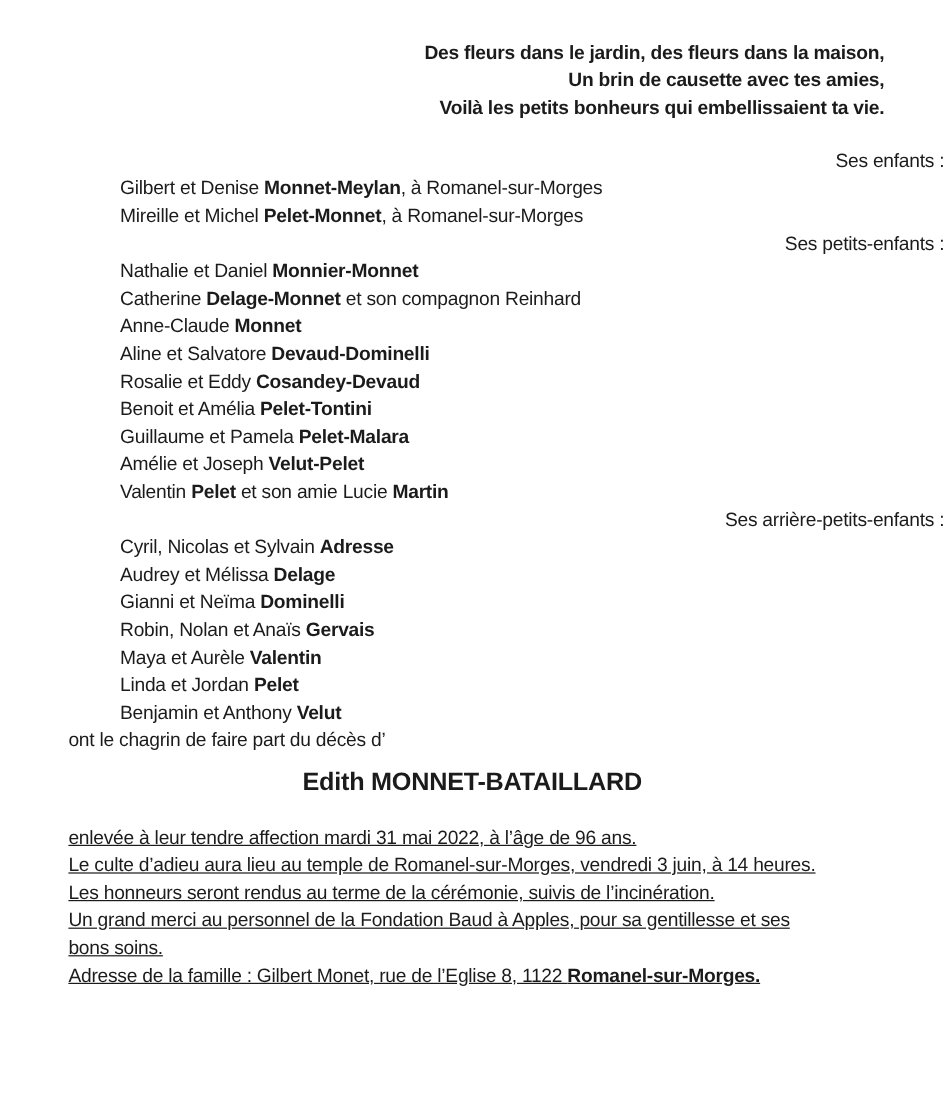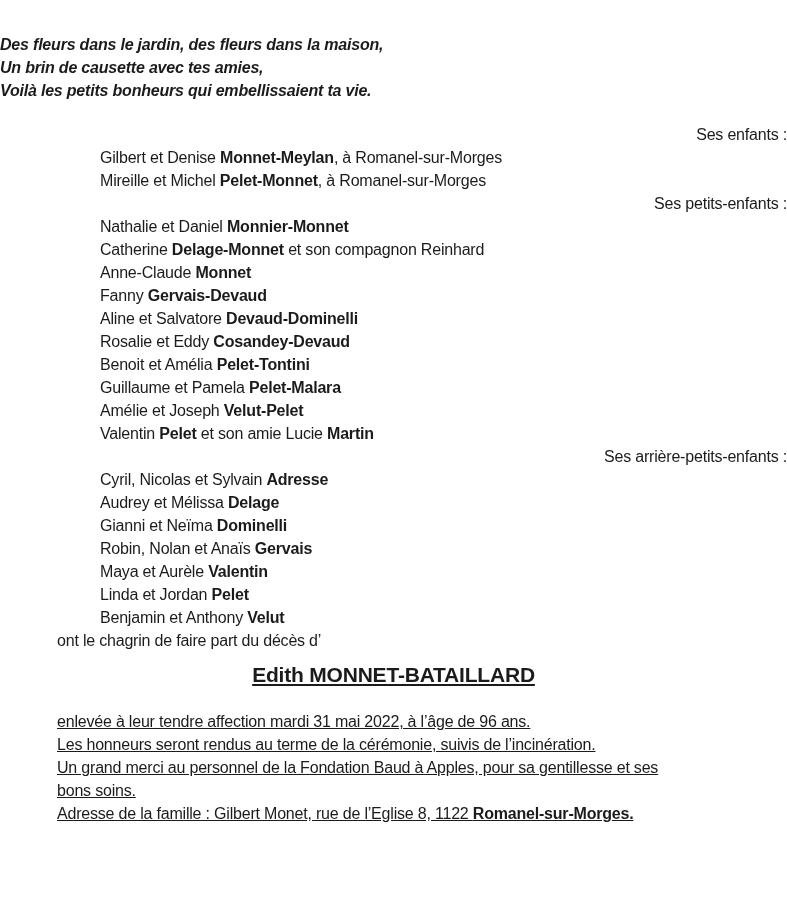--- a/index.html
+++ b/index.html
@@ -14,22 +14,21 @@
     background: #ffffff;
     overflow: hidden;
     font-family: "Liberation Sans", sans-serif;
     font-size: 16px;
     line-height: 23px;
     letter-spacing: -0.2px;
     color: #1b1b1b;
   }
   .poem {
     margin: 33px 50px 0 0;
-    text-align: left;
-    font-style: italic;
+    text-align: right;
     font-weight: 600;
   }
   .poem-line {
     white-space: nowrap;
   }
   .family {
     margin: 21px 0 0 57px;
   }
   .section-header {
     white-space: nowrap;
@@ -46,21 +45,20 @@
   .seg.bold {
     font-weight: 700;
   }
   .deceased {
     margin: 8px 0 0 0;
     text-align: center;
     font-size: 21px;
     line-height: 30px;
     font-weight: 700;
     letter-spacing: -0.2px;
-    text-decoration: underline;
   }
   .announce {
     margin: 20px 20px 0 57px;
     text-decoration: underline;
   }
   .announce-line {
     white-space: nowrap;
   }
 </style>
 </head>
@@ -75,21 +73,20 @@
   </section>
 
   <section class="family" id="family-list">
       <div class="section-header">Ses enfants :</div>
       <div class="entry"><span class="seg">Gilbert et Denise </span><span class="seg bold">Monnet-Meylan</span><span class="seg">, à Romanel-sur-Morges</span></div>
       <div class="entry"><span class="seg">Mireille et Michel </span><span class="seg bold">Pelet-Monnet</span><span class="seg">, à Romanel-sur-Morges</span></div>
       <div class="section-header">Ses petits-enfants :</div>
       <div class="entry"><span class="seg">Nathalie et Daniel </span><span class="seg bold">Monnier-Monnet</span></div>
       <div class="entry"><span class="seg">Catherine </span><span class="seg bold">Delage-Monnet</span><span class="seg"> et son compagnon Reinhard</span></div>
       <div class="entry"><span class="seg">Anne-Claude </span><span class="seg bold">Monnet</span></div>
-      <div class="entry"><span class="seg">Fanny </span><span class="seg bold">Gervais-Devaud</span></div>
       <div class="entry"><span class="seg">Aline et Salvatore </span><span class="seg bold">Devaud-Dominelli</span></div>
       <div class="entry"><span class="seg">Rosalie et Eddy </span><span class="seg bold">Cosandey-Devaud</span></div>
       <div class="entry"><span class="seg">Benoit et Amélia </span><span class="seg bold">Pelet-Tontini</span></div>
       <div class="entry"><span class="seg">Guillaume et Pamela </span><span class="seg bold">Pelet-Malara</span></div>
       <div class="entry"><span class="seg">Amélie et Joseph </span><span class="seg bold">Velut-Pelet</span></div>
       <div class="entry"><span class="seg">Valentin </span><span class="seg bold">Pelet</span><span class="seg"> et son amie Lucie </span><span class="seg bold">Martin</span></div>
       <div class="section-header">Ses arrière-petits-enfants :</div>
       <div class="entry"><span class="seg">Cyril, Nicolas et Sylvain </span><span class="seg bold">Adresse</span></div>
       <div class="entry"><span class="seg">Audrey et Mélissa </span><span class="seg bold">Delage</span></div>
       <div class="entry"><span class="seg">Gianni et Neïma </span><span class="seg bold">Dominelli</span></div>
@@ -98,19 +95,20 @@
       <div class="entry"><span class="seg">Linda et Jordan </span><span class="seg bold">Pelet</span></div>
       <div class="entry"><span class="seg">Benjamin et Anthony </span><span class="seg bold">Velut</span></div>
     </section>
 
   <div class="closing">ont le chagrin de faire part du décès d’</div>
 
   <h1 class="deceased">Edith MONNET-BATAILLARD</h1>
 
   <section class="announce" id="announcement">
       <div class="announce-line"><span class="seg">enlevée à leur tendre affection mardi 31 mai 2022, à l’âge de 96 ans.</span></div>
+      <div class="announce-line"><span class="seg">Le culte d’adieu aura lieu au temple de Romanel-sur-Morges, vendredi 3 juin, à 14 heures.</span></div>
       <div class="announce-line"><span class="seg">Les honneurs seront rendus au terme de la cérémonie, suivis de l’incinération.</span></div>
       <div class="announce-line"><span class="seg">Un grand merci au personnel de la Fondation Baud à Apples, pour sa gentillesse et ses</span></div>
       <div class="announce-line"><span class="seg">bons soins.</span></div>
       <div class="announce-line"><span class="seg">Adresse de la famille : Gilbert Monet, rue de l’Eglise 8, 1122 </span><span class="seg bold">Romanel-sur-Morges.</span></div>
     </section>
 
 </main>
 
 </body></html>

